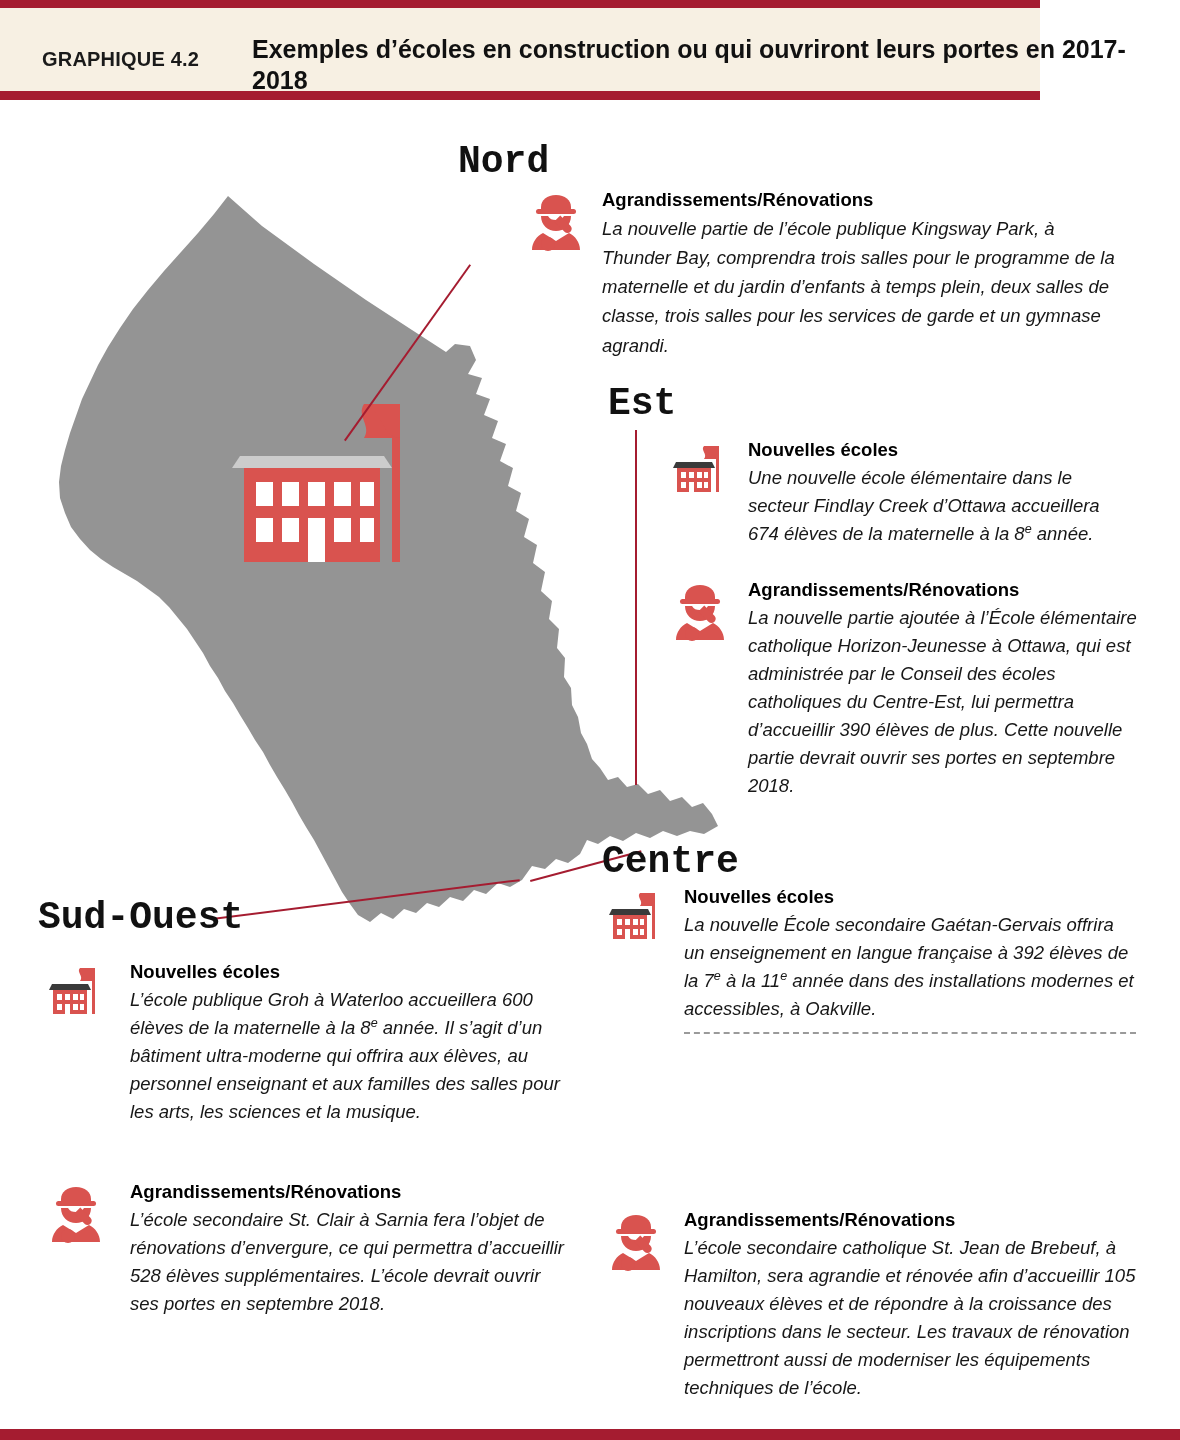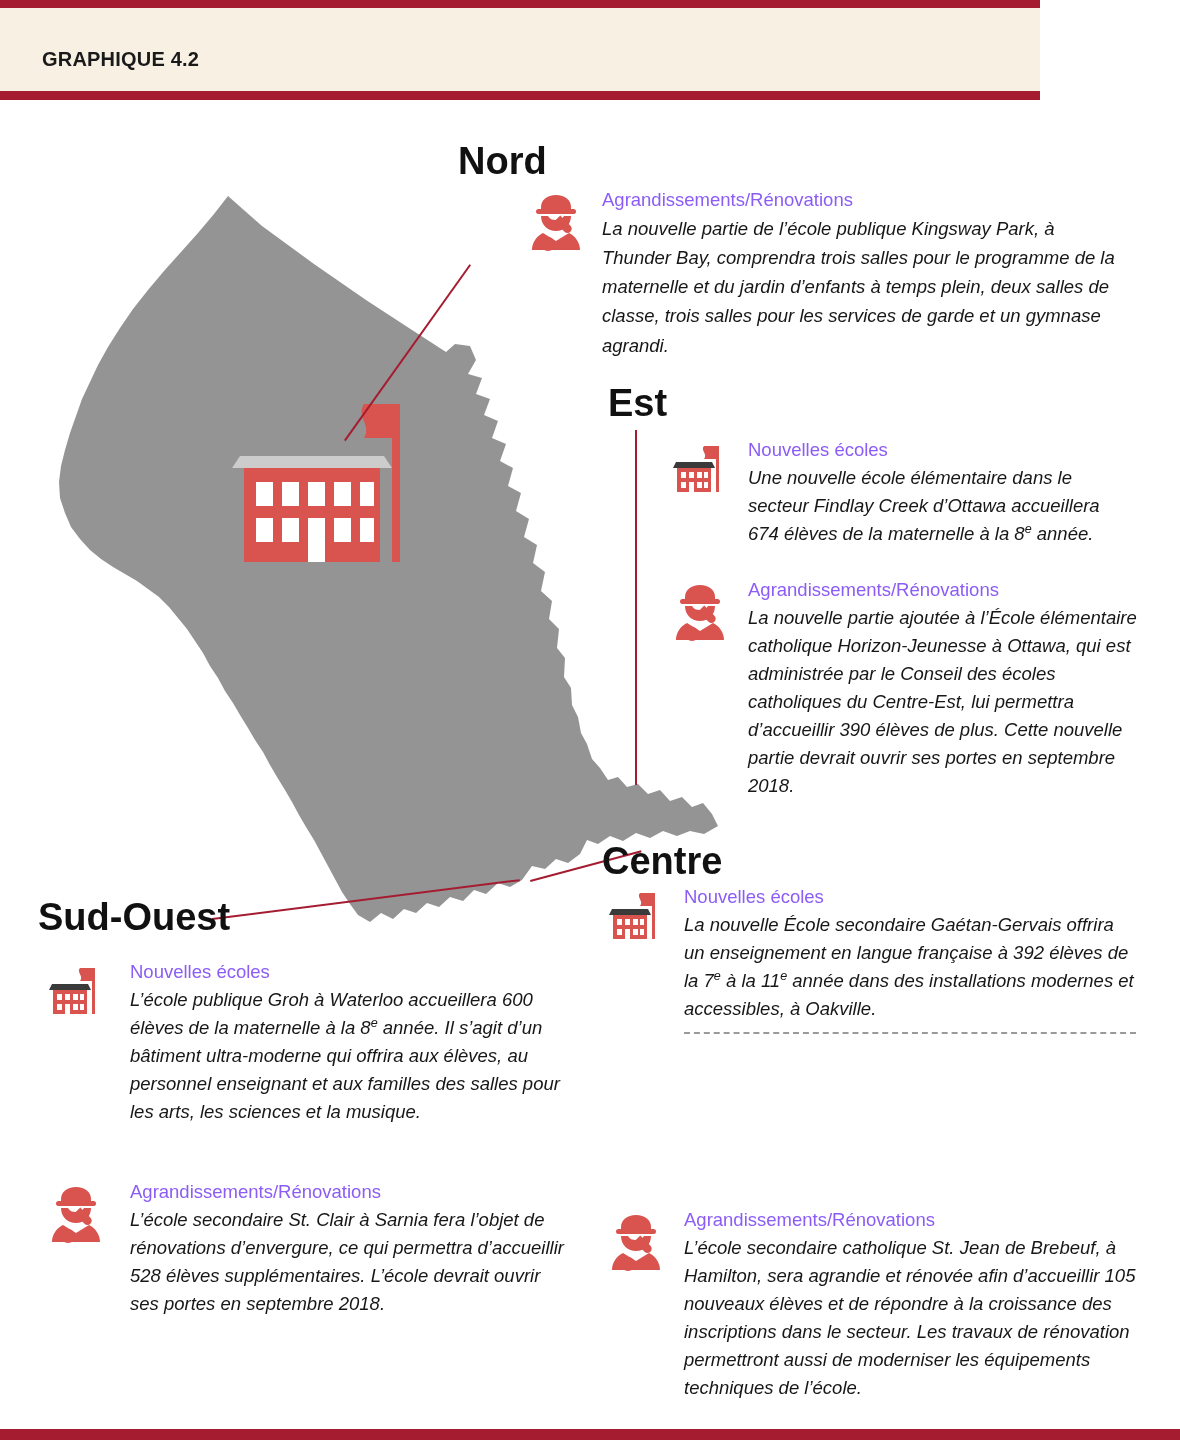--- a/index.html
+++ b/index.html
@@ -27,21 +27,21 @@
     font-size:25px;font-weight:bold;color:#111111;
     line-height:1.25;
   }
   #footer-band{
     position:absolute;left:0;bottom:0;width:1180px;height:11px;
     background:#a51c30;
   }
 
   
   .region-label{
-    position:absolute;font-weight:bold;color:#111111;white-space:nowrap;
+    position:absolute;font-weight:bold;color:#111111;white-space:nowrap;font-family:Liberation Mono, monospace;
   }
   #region-label-nord{left:458px;top:140px;font-size:38px;}
   #region-label-est{left:608px;top:382px;font-size:38px;}
   #region-label-centre{left:602px;top:840px;font-size:38px;}
   #region-label-sudouest{left:38px;top:896px;font-size:38px;}
 
   
   .leader{position:absolute;background:#a51c30;transform-origin:0 0;}
   #leader-nord{left:344px;top:440px;width:216px;height:2px;
      transform:rotate(-54.5deg);}
@@ -49,21 +49,21 @@
   #leader-centre{left:530px;top:880px;width:115px;height:2px;
      transform:rotate(-15deg);}
   #leader-sudouest{left:212px;top:918px;width:310px;height:2px;
      transform:rotate(-7.2deg);}
 
   
   .info-block{position:absolute;}
   .info-icon{position:absolute;left:0;top:4px;width:56px;height:60px;}
   .info-body{margin-left:72px;}
   .info-heading{
-    font-size:18.5px;font-weight:normal;color:#8b5cf6;margin:0 0 2px 0;
+    font-size:18.5px;font-weight:bold;color:#000000;margin:0 0 2px 0;
     line-height:1.28;
   }
   .info-text{
     font-size:18.5px;color:#171717;line-height:1.52;margin:0;font-style:italic;
   }
   .info-text sup{font-size:.68em;vertical-align:super;line-height:0;}
   .dashed-sep{
     border:0;border-top:2px dashed #9a9a9a;margin:9px 0 9px 0;width:452px;
   }
 
@@ -80,20 +80,21 @@
   #block-nord .info-text{line-height:1.58;}
   #block-est-new .info-body, #block-est-reno .info-body{margin-left:76px;}
   #block-centre-new .info-body, #block-centre-reno .info-body{margin-left:76px;}
   #block-sw-new .info-body, #block-sw-reno .info-body{margin-left:82px;}
 </style>
 </head>
 <body>
 
 <div id="header-band">
   <div id="chart-number">GRAPHIQUE 4.2</div>
+  <div id="chart-title">Exemples d’écoles en construction ou qui ouvriront leurs portes en 2017-2018</div>
 </div>
 
 <div style="position:absolute;left:0;top:110px;width:790px;height:860px;background:#fff;"></div>
 <svg width="790" height="860" viewBox="0 0 790 860" style="position:absolute;left:0;top:110px;">
   <path fill="#949494" d="
     M 228 86
     L 262 116 L 314 154 L 366 190 L 412 220 L 446 242
     L 455 234 L 470 236 L 476 250 L 468 264 L 482 268
     L 476 284 L 490 289 L 484 305 L 498 311 L 492 328
     L 506 334 L 500 351 L 513 358 L 508 376 L 521 383

